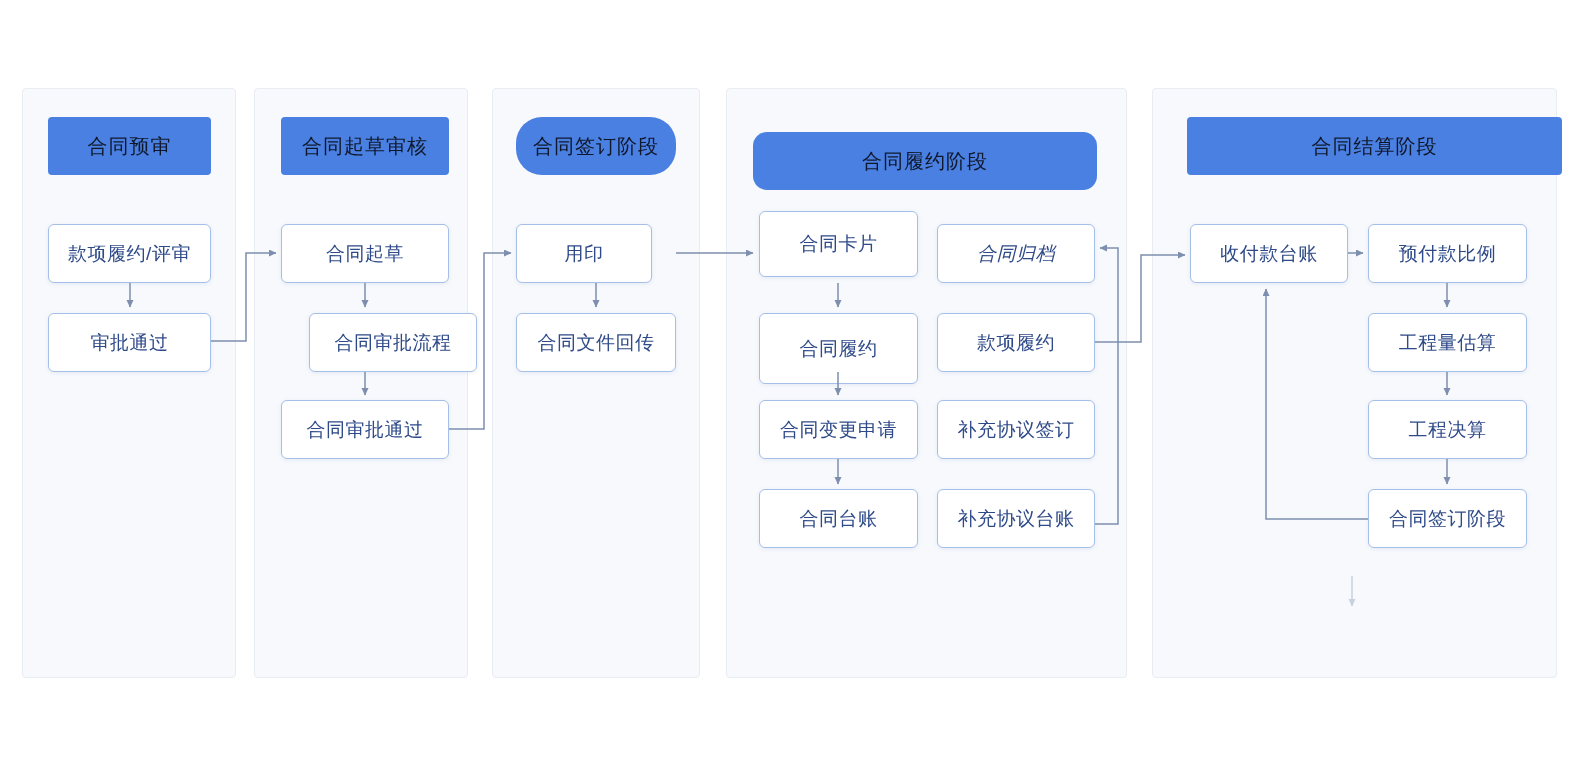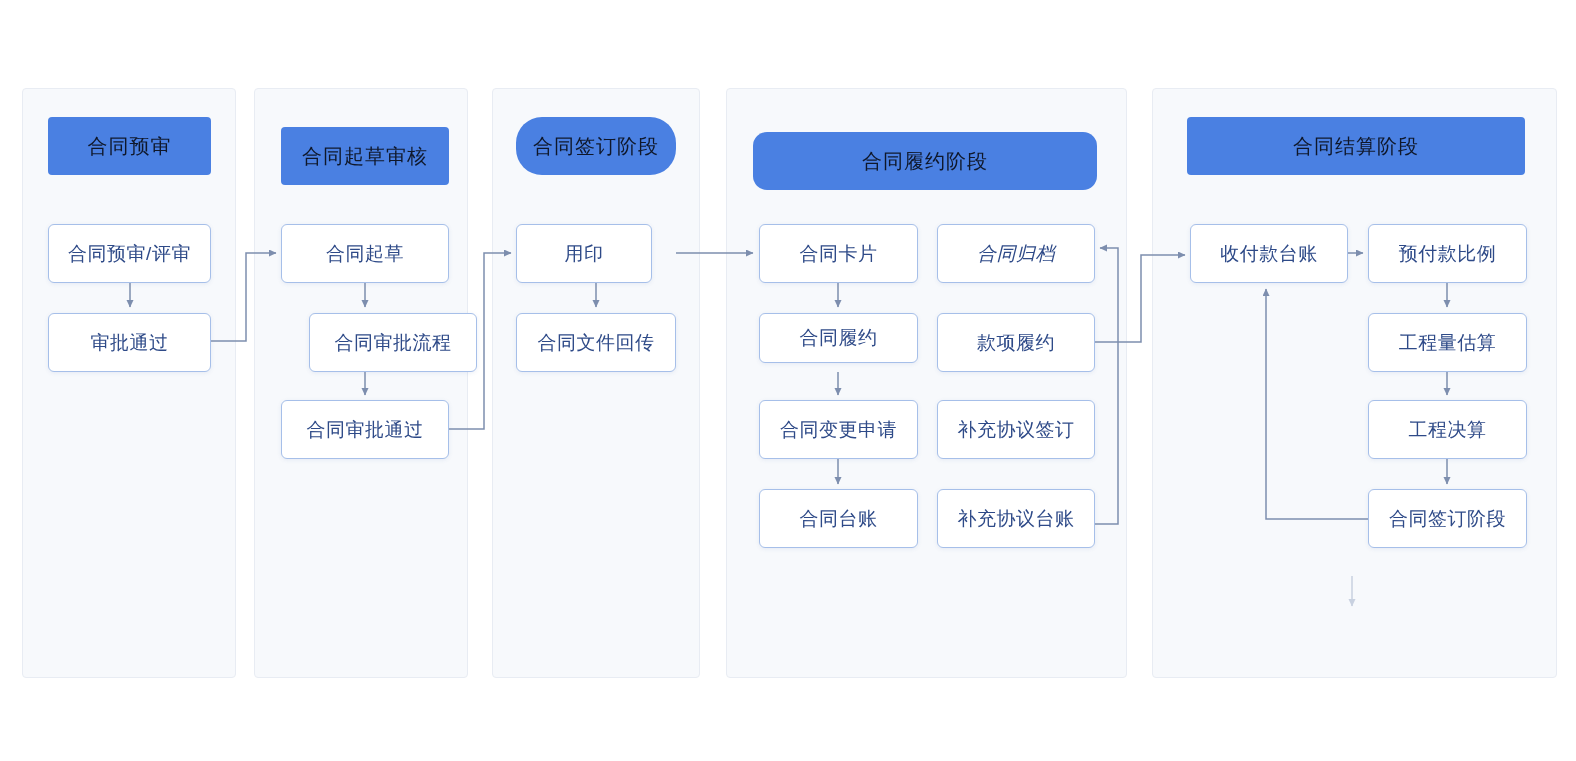--- a/index.html
+++ b/index.html
@@ -71,37 +71,37 @@
 
 <div class="canvas">
 
   <div class="panel" style="left:22px; top:88px; width:214px; height:590px;"></div>
   <div class="panel" style="left:254px; top:88px; width:214px; height:590px;"></div>
   <div class="panel" style="left:492px; top:88px; width:208px; height:590px;"></div>
   <div class="panel" style="left:726px; top:88px; width:401px; height:590px;"></div>
   <div class="panel" style="left:1152px; top:88px; width:405px; height:590px;"></div>
 
   <div class="stage-header" style="left:48px; top:117px; width:163px; height:58px;">合同预审</div>
-  <div class="stage-header" style="left:281px; top:117px; width:168px; height:58px;margin-top:10px;">合同起草审核</div>
+  <div class="stage-header" style="left:281px; top:117px; width:168px; height:58px;">合同起草审核</div>
   <div class="stage-header" style="left:516px; top:117px; width:160px; height:58px;border-radius:26px;">合同签订阶段</div>
   <div class="stage-header" style="left:753px; top:132px; width:344px; height:58px;border-radius:14px;">合同履约阶段</div>
-  <div class="stage-header" style="left:1187px; top:117px; width:338px; height:58px;">合同结算阶段</div>
+  <div class="stage-header" style="left:1187px; top:117px; width:375px; height:58px;">合同结算阶段</div>
 
-  <div class="node" style="left:48px; top:224px; width:163px; height:59px;">合同预审/评审</div>
+  <div class="node" style="left:48px; top:224px; width:163px; height:59px;">款项履约/评审</div>
   <div class="node" style="left:48px; top:313px; width:163px; height:59px;">审批通过</div>
 
   <div class="node" style="left:281px; top:224px; width:168px; height:59px;">合同起草</div>
   <div class="node" style="left:281px; top:313px; width:168px; height:59px;margin-left:28px;">合同审批流程</div>
   <div class="node" style="left:281px; top:400px; width:168px; height:59px;">合同审批通过</div>
 
   <div class="node" style="left:516px; top:224px; width:136px; height:59px;">用印</div>
   <div class="node" style="left:516px; top:313px; width:160px; height:59px;">合同文件回传</div>
 
-  <div class="node" style="left:759px; top:224px; width:159px; height:59px;">合同卡片</div>
-  <div class="node" style="left:759px; top:313px; width:159px; height:50px;">合同履约</div>
+  <div class="node" style="left:759px; top:211px; width:159px; height:66px;">合同卡片</div>
+  <div class="node" style="left:759px; top:313px; width:159px; height:71px;">合同履约</div>
   <div class="node" style="left:759px; top:400px; width:159px; height:59px;text-align:center;">合同变更申请</div>
   <div class="node" style="left:759px; top:489px; width:159px; height:59px;">合同台账</div>
 
   <div class="node" style="left:937px; top:224px; width:158px; height:59px;font-style:italic;">合同归档</div>
   <div class="node" style="left:937px; top:313px; width:158px; height:59px;">款项履约</div>
   <div class="node" style="left:937px; top:400px; width:158px; height:59px;">补充协议签订</div>
   <div class="node" style="left:937px; top:489px; width:158px; height:59px;">补充协议台账</div>
 
   <div class="node" style="left:1190px; top:224px; width:158px; height:59px;">收付款台账</div>
   <div class="node" style="left:1368px; top:224px; width:159px; height:59px;">预付款比例</div>

